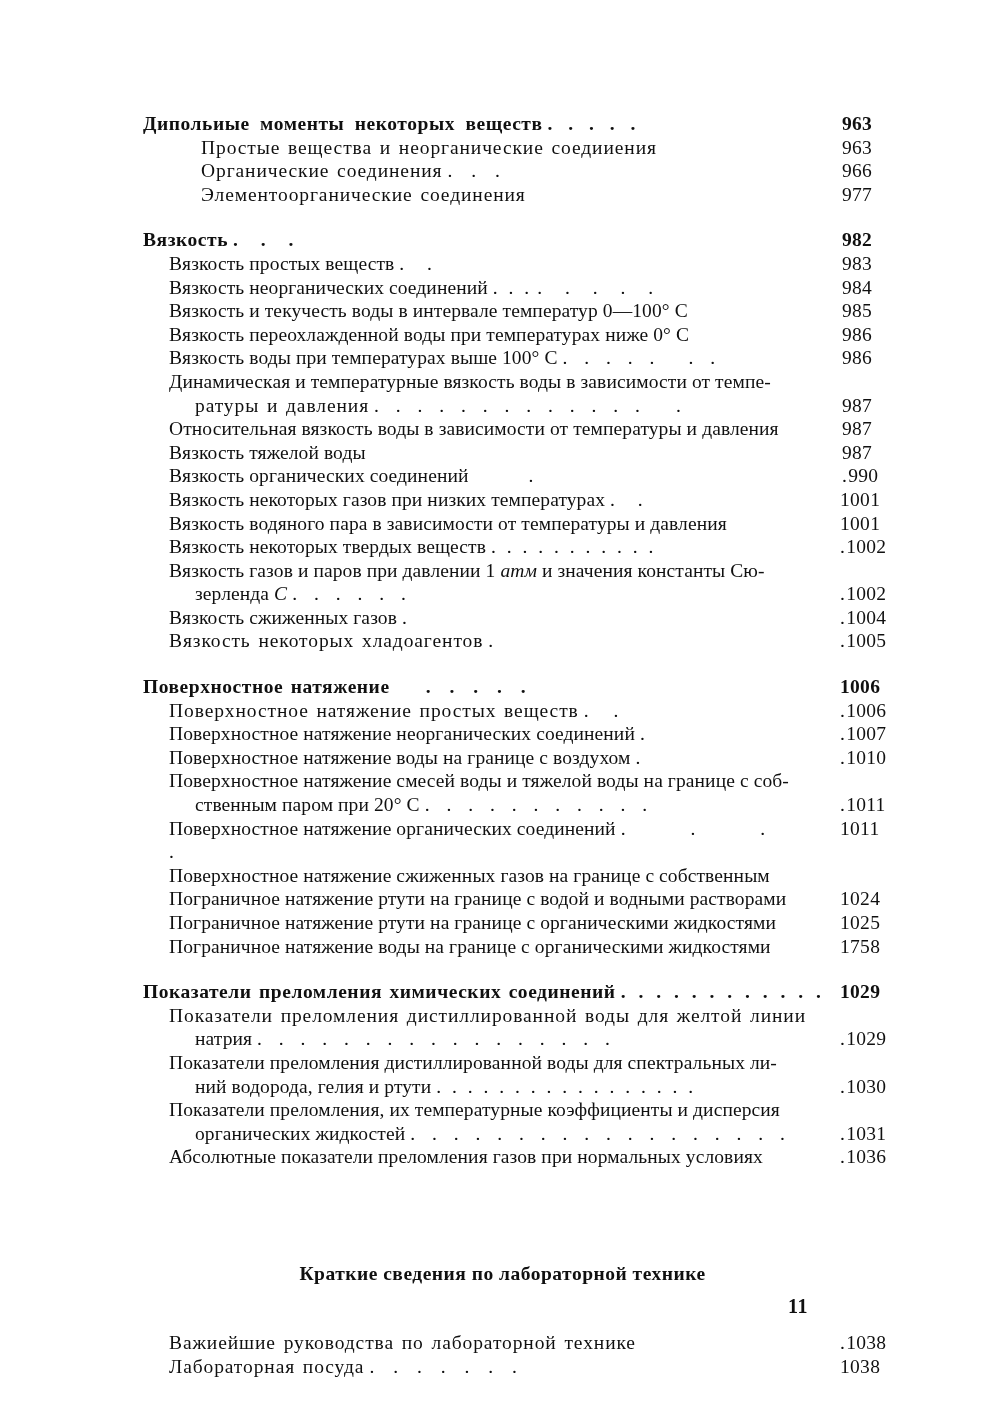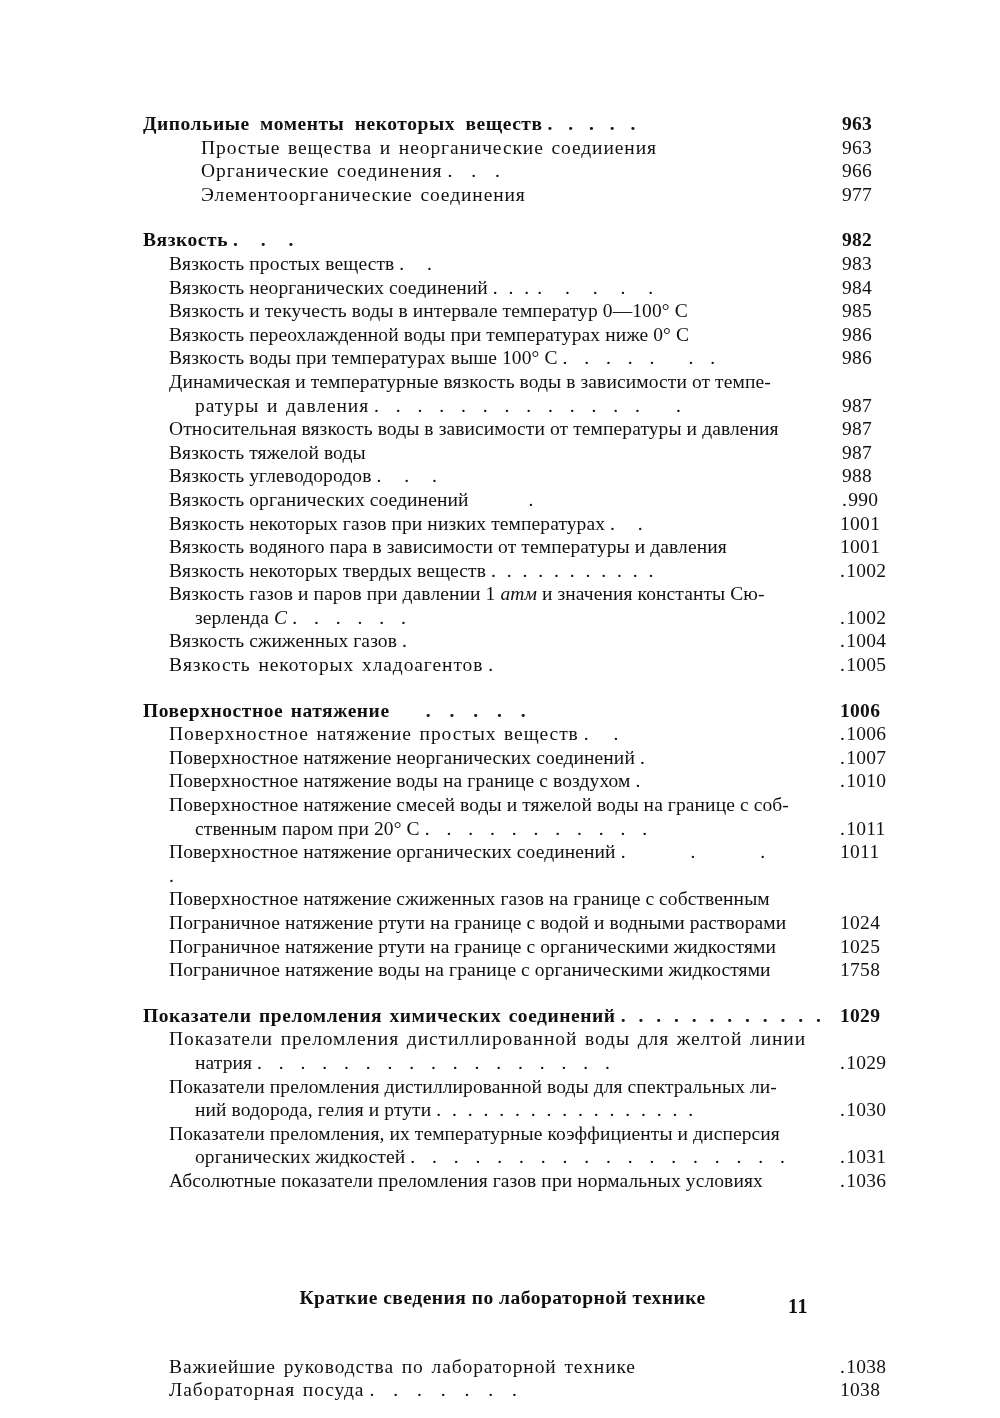--- a/index.html
+++ b/index.html
@@ -178,24 +178,20 @@
       <div class="entry lvl1">
         <span class="txt">Относительная вязкость воды в зависимости от температуры и давления</span>
         <span class="num">987</span>
       </div>
 
       <div class="entry lvl1">
         <span class="txt">Вязкость тяжелой воды</span>
         <span class="num">987</span>
       </div>
 
-      <div class="entry lvl1">
-        <span class="txt">Вязкость углеводородов</span><span class="dots w">.    .    .</span>
-        <span class="num">988</span>
-      </div>
 
       <div class="entry lvl1">
         <span class="txt">Вязкость органических соединений</span><span class="dots" style="margin-left:60px">.</span>
         <span class="num"><span class="dotpre">.</span><span>990</span></span>
       </div>
 
       <div class="entry lvl1">
         <span class="txt">Вязкость некоторых газов при низких температурах</span><span class="dots w">.    .</span>
         <span class="num wide">1001</span>
       </div>

